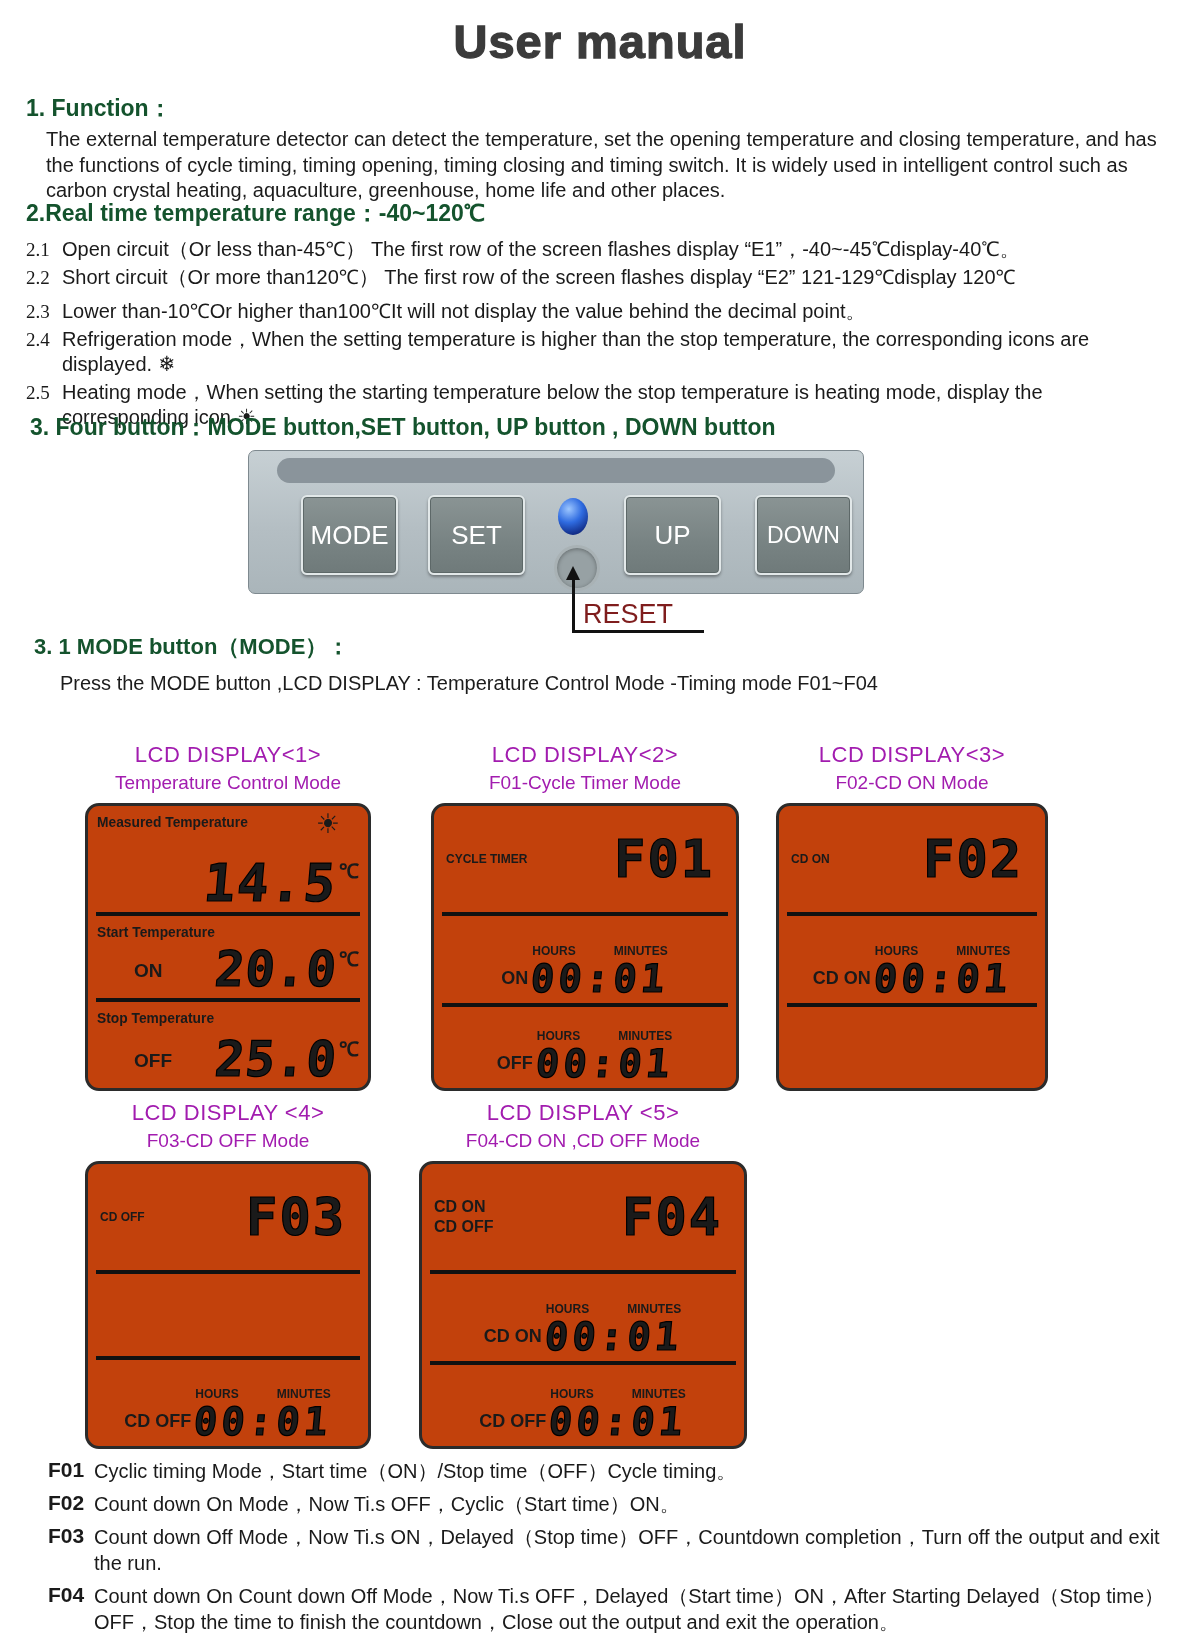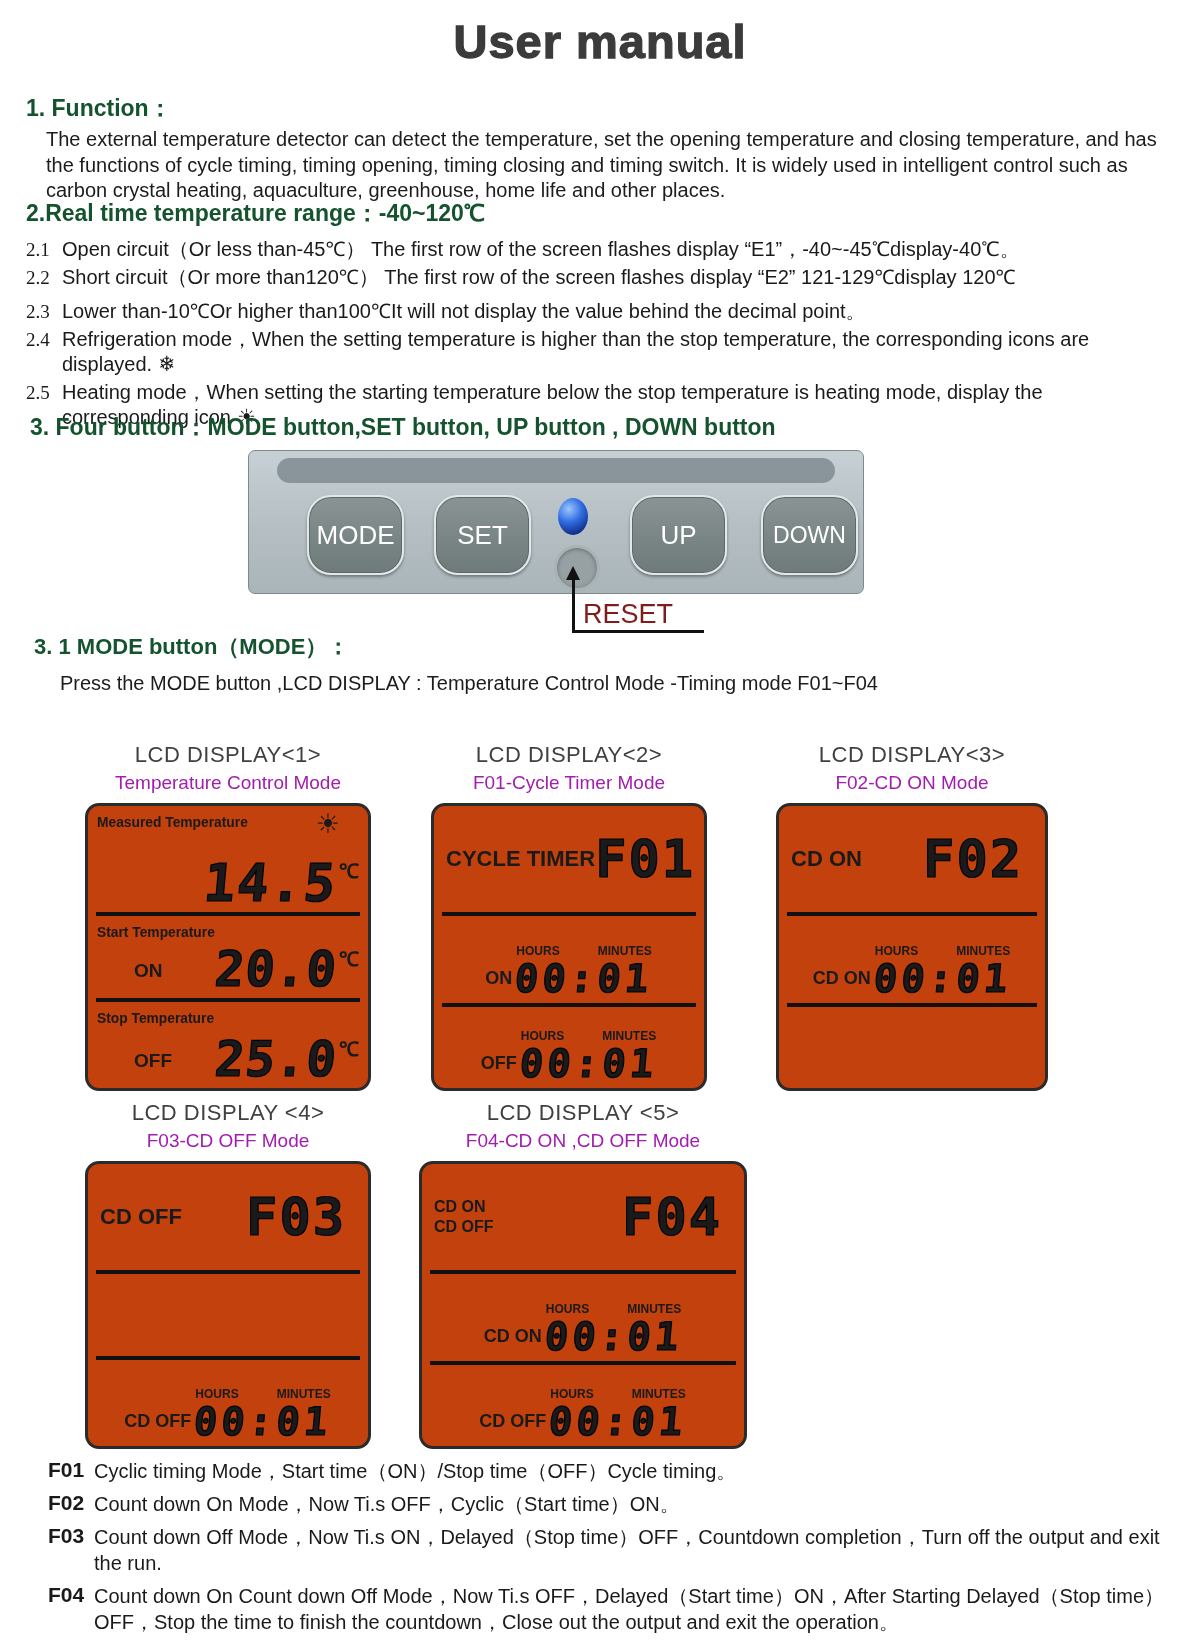--- a/index.html
+++ b/index.html
@@ -23,43 +23,43 @@
   .s2item.gapafter{margin-bottom:9px;}
   .inline-icon{font-family:"DejaVu Sans",sans-serif;font-size:21px;margin-left:6px;}
 
   #sec3h{position:absolute;left:30px;top:412px;width:1150px;font-size:23px;font-weight:700;}
 
   
   #panel{position:absolute;left:248px;top:450px;width:614px;height:142px;
     background:linear-gradient(180deg,#c7d0d4 0%,#b4bec3 55%,#aab5ba 100%);
     border:1.5px solid #7e898f;border-radius:7px;}
   #panel .band{position:absolute;left:28px;right:28px;top:7px;height:25px;background:#8a949b;border-radius:14px;}
-  .pbtn{position:absolute;top:44px;width:93px;height:76px;border-radius:24px;
+  .pbtn{position:absolute;top:44px;width:93px;height:76px;border-radius:6px;
     background:linear-gradient(180deg,#8a9494 0%,#788383 60%,#6f7a7a 100%);
     border:2px solid #e2e8e9;box-shadow:inset 0 0 0 1px #5d6868,0 2px 3px rgba(0,0,0,.35);
-    color:#fff;font-size:26px;display:flex;align-items:center;justify-content:center;letter-spacing:0;margin-left:6px;}
+    color:#fff;font-size:26px;display:flex;align-items:center;justify-content:center;letter-spacing:0;}
   .pbtn.small{font-size:23px;}
   #led{position:absolute;left:309px;top:47px;width:30px;height:37px;border-radius:50%;
     background:radial-gradient(circle at 36% 30%, #9cc6ff 0%, #2f6be0 42%, #0b1e72 88%);}
   #resetdot{position:absolute;left:305px;top:94px;width:40px;height:40px;border-radius:50%;
     background:#97a1a4;border:3px solid #a9b2b5;box-shadow:inset 0 1px 4px rgba(0,0,0,.35);}
 
   .arrowhead{position:absolute;left:566px;top:566px;width:0;height:0;
     border-left:7px solid transparent;border-right:7px solid transparent;border-bottom:14px solid #111;}
   .vline{position:absolute;left:572px;top:578px;width:2.5px;height:54px;background:#111;}
   .hline{position:absolute;left:572px;top:630px;width:132px;height:2.5px;background:#111;}
   .reset-label{position:absolute;left:583px;top:599px;font-size:27px;color:#7f1d1d;}
 
   #sec31{position:absolute;left:34px;top:632px;width:1140px;}
   #sec31 .h2{font-size:22px;}
   #sec31 .bodytxt{margin:9px 0 0 26px;}
 
   
   .lcd-col{position:absolute;text-align:center;}
-  .lcd-head1{font-size:22px;letter-spacing:.5px;color:#404040;}
+  .lcd-head1{font-size:22px;letter-spacing:.5px;color:#a21caf;}
   .lcd-head2{font-size:19px;margin-top:4px;color:#a21caf;}
   .lcd{margin-top:9px;height:288px;background:#c2410c;border:3px solid #2b2b2b;border-radius:14px;
     box-sizing:border-box;text-align:left;display:flex;flex-direction:column;}
   .lr{position:relative;}
   .r1{height:106px;}
   .r2{height:82px;}
   .r3{flex:1;}
   .lcd hr{border:none;height:4px;background:#111;margin:0 8px;}
 
   .lcd-label{position:absolute;top:7px;left:9px;font-size:15px;font-weight:700;
@@ -70,21 +70,21 @@
   .seg.big{font-size:52px;letter-spacing:2px;}
   .seg.mid{font-size:49px;letter-spacing:1px;}
   .seg.t{font-size:39px;letter-spacing:4px;}
   .unit{font-size:20px;font-weight:700;margin-left:2px;}
 
   .big-line{position:absolute;right:9px;bottom:3px;display:flex;align-items:flex-start;}
   .val-line{position:absolute;right:9px;bottom:4px;display:flex;align-items:flex-start;}
   .tagleft{position:absolute;left:46px;bottom:16px;font-size:19px;font-weight:700;}
 
   .mode{display:flex;align-items:center;padding:0 12px;}
-  .mode-tag{font-size:22px;font-weight:700;white-space:nowrap;}
+  .mode-tag{font-size:12px;font-weight:700;white-space:nowrap;}
   .mode-tag.stack{display:flex;flex-direction:column;font-size:16px;line-height:1.25;}
   .mode-digits{margin-left:auto;margin-right:10px;}
 
   .time{display:flex;align-items:flex-end;justify-content:center;padding-bottom:5px;}
   .time-tag{font-size:18px;font-weight:700;margin:0 3px 9px 0;white-space:nowrap;}
   .time-block{display:flex;flex-direction:column;align-items:center;}
   .hm{display:flex;gap:38px;font-size:12px;font-weight:700;margin-bottom:1px;}
 
   
   #footnotes{position:absolute;left:48px;top:1458px;width:1124px;}
@@ -177,21 +177,21 @@
         <div class="lcd-label">Stop Temperature</div>
         <span class="tagleft">OFF</span>
         <div class="val-line">
             <span class="seg mid">25.0</span>
             <span class="unit">℃</span>
           </div>
       </div>
     </div>
   </div>
 
-  <div class="lcd-col" style="left:431px;top:742px;width:276px;">
+  <div class="lcd-col" style="left:431px;top:742px;width:308px;">
     <div class="lcd-head1">LCD DISPLAY&lt;2&gt;</div>
     <div class="lcd-head2">F01-Cycle Timer Mode</div>
     <div class="lcd">
       <div class="lr r1 mode">
         <span class="mode-tag">CYCLE TIMER</span>
         <div class="mode-digits"><span class="seg big">F01</span></div>
       </div>
       <hr>
       <div class="lr r2 time">
         <span class="time-tag">ON</span>

